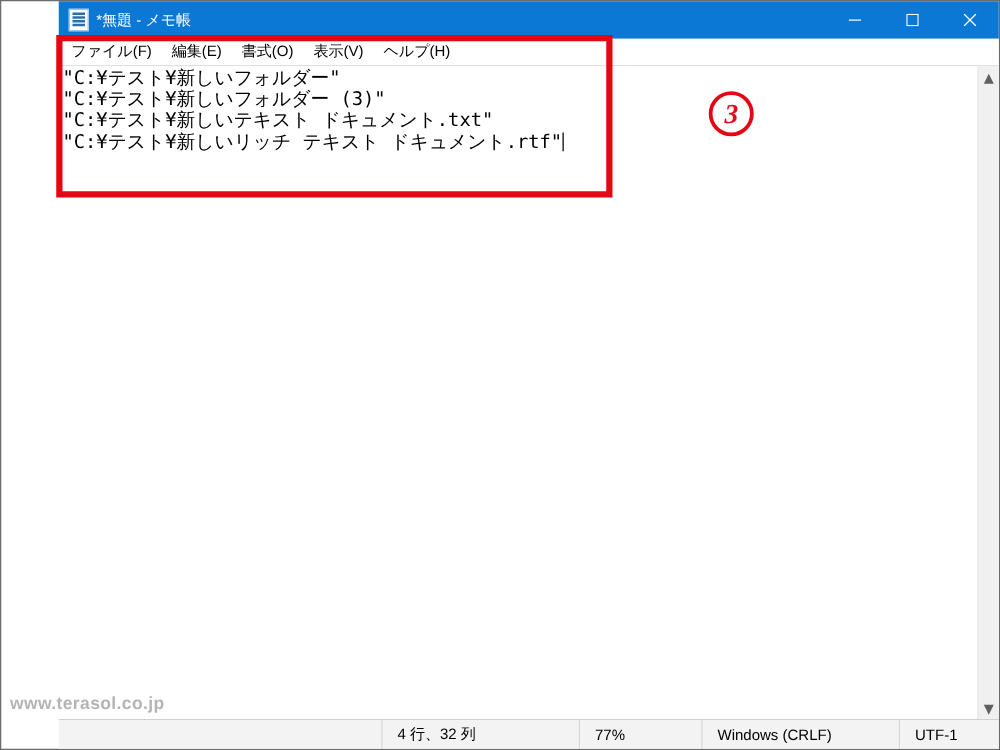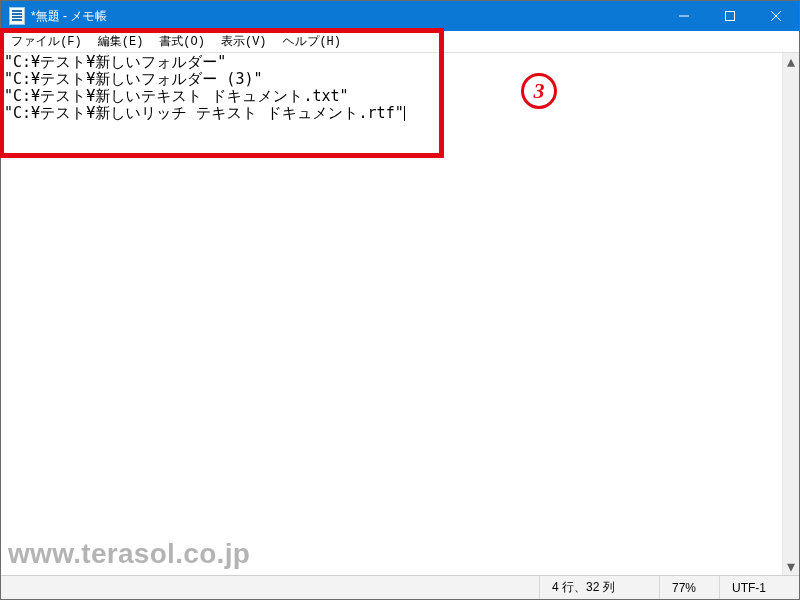--- a/index.html
+++ b/index.html
@@ -1,43 +1,43 @@
 <!DOCTYPE html>
 <html><head>
 <meta charset="utf-8">
 <style>
   * { margin: 0; padding: 0; box-sizing: border-box; }
   html, body { width: 800px; height: 600px; font-family: "Yu Gothic UI","Meiryo",sans-serif; overflow: hidden; background:#fff;}
-  .window { width: 800px; height: 600px; display: flex; flex-direction: column; border:1px solid #6b6b6b;}
+  .window { width: 800px; height: 600px; display: flex; flex-direction: column; border:1px solid #6b6b6b;padding-left:46px;}
   
   .titlebar { height: 30px; background:#0a78d4; color:#fff; display:flex; align-items:center; font-size:12px; }
   .titlebar .app-icon { width:16px; height:18px; margin:0 6px 0 8px; display:inline-block; position:relative;}
   .titlebar .app-icon::before{content:"";position:absolute;inset:0;background:#fff;border:1px solid #9ec7e8;}
   .titlebar .app-icon::after{content:"";position:absolute;left:3px;right:3px;top:3px;height:2px;background:#2a6fb0;box-shadow:0 3px 0 #2a6fb0,0 6px 0 #2a6fb0,0 9px 0 #2a6fb0;}
   .titlebar .title { flex:0 0 auto; }
   .titlebar .spacer { flex:1; }
   .winbtn { width:46px; height:30px; display:flex; align-items:center; justify-content:center; color:#fff;}
   .winbtn svg { width:10px; height:10px; stroke:#fff; stroke-width:1; fill:none;}
   
-  .menubar { height:22px; background:#fff; border-bottom:1px solid #e0e0e0; display:flex; align-items:center; font-size:12px; padding:0 2px;font-family:Liberation Mono, monospace;}
+  .menubar { height:22px; background:#fff; border-bottom:1px solid #e0e0e0; display:flex; align-items:center; font-size:12px; padding:0 2px;}
   .menuitem { padding:1px 8px; cursor:default;}
   
   .content-wrap{ flex:1; position:relative; background:#fff; display:flex;}
   .textarea { flex:1; padding:1px 3px; font-family:"MS Gothic","Meiryo",monospace; font-size:15px; line-height:17px; white-space:pre; overflow:hidden; position:relative;}
   .scrollbar { width:17px; background:#f0f0f0; border-left:1px solid #e8e8e8; position:relative;}
   .scrollbtn{height:17px;display:flex;align-items:center;justify-content:center;color:#606060;}
   .scrollbtn.bottom{position:absolute;bottom:0;left:0;right:0;}
   
-  .statusbar { height:24px; border-top:1px solid #d0d0d0; background:#f3f3f3; display:flex; font-size:12px; align-items:center;}
+  .statusbar { height:24px; border-top:1px solid #d0d0d0; background:#f3f3f3; display:flex; font-size:12px; align-items:center;gap:38px;}
   .statusbar .cell { padding:0 12px; border-left:1px solid #d8d8d8; height:100%; display:flex; align-items:center; white-space:nowrap;}
   .statusbar .pad { flex:1; padding-left:10px;}
   
   .anno-box{ position:absolute; border:5px solid #e30613; pointer-events:none;}
   .anno-circle{ position:absolute; width:36px; height:36px; border:3px solid #e30613; border-radius:50%; display:flex; align-items:center; justify-content:center; color:#e30613; font-weight:800; font-size:22px; font-style:italic; font-family:Georgia,serif; pointer-events:none;}
-  .watermark{position:absolute;left:8px;bottom:30px;font-size:28px;font-weight:700;color:rgba(130,130,130,0.6);text-shadow:1px 1px 0 rgba(255,255,255,0.7),-1px -1px 0 rgba(255,255,255,0.6);font-family:Arial,sans-serif;letter-spacing:0.3px;pointer-events:none;}
+  .watermark{position:absolute;left:8px;bottom:30px;font-size:14px;font-weight:700;color:rgba(130,130,130,0.6);text-shadow:1px 1px 0 rgba(255,255,255,0.7),-1px -1px 0 rgba(255,255,255,0.6);font-family:Arial,sans-serif;letter-spacing:0.3px;pointer-events:none;}
   .caret{display:inline-block;border-left:1px solid #000;height:15px;vertical-align:middle;}
 </style>
 </head>
 <body>
 
 <div class="window">
 
   <div class="titlebar">
     <span class="app-icon"></span>
     <span class="title">*無題 - メモ帳</span>
@@ -78,17 +78,18 @@
     <div class="anno-box" style="left:-2px; top:-25px; width:445px; height:130px;"></div>
     <div class="anno-circle" style="left:520px; top:20px;">
       <span>3</span>
     </div>
   </div>
 
   <div class="statusbar">
     <div class="pad"></div>
     <div class="cell" style="min-width:120px">4 行、32 列</div>
     <div class="cell" style="min-width:60px">77%</div>
+    <div class="cell" style="min-width:120px">Windows (CRLF)</div>
     <div class="cell" style="min-width:80px;border-right:0">UTF-1</div>
   </div>
 
   <div class="watermark">www.terasol.co.jp</div>
 </div>
 
 </body></html>

